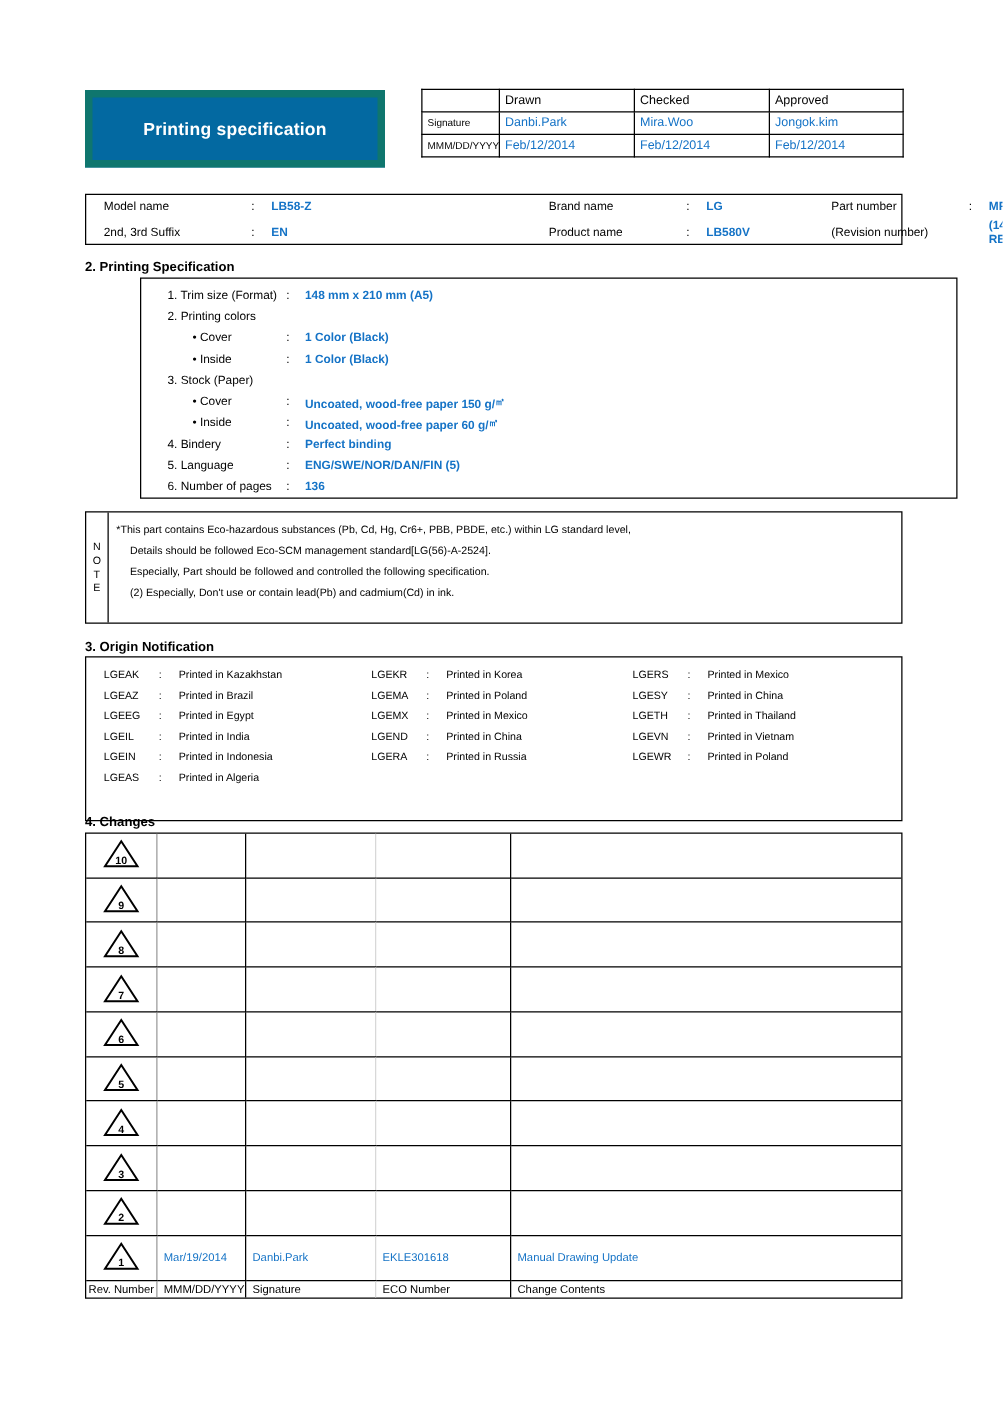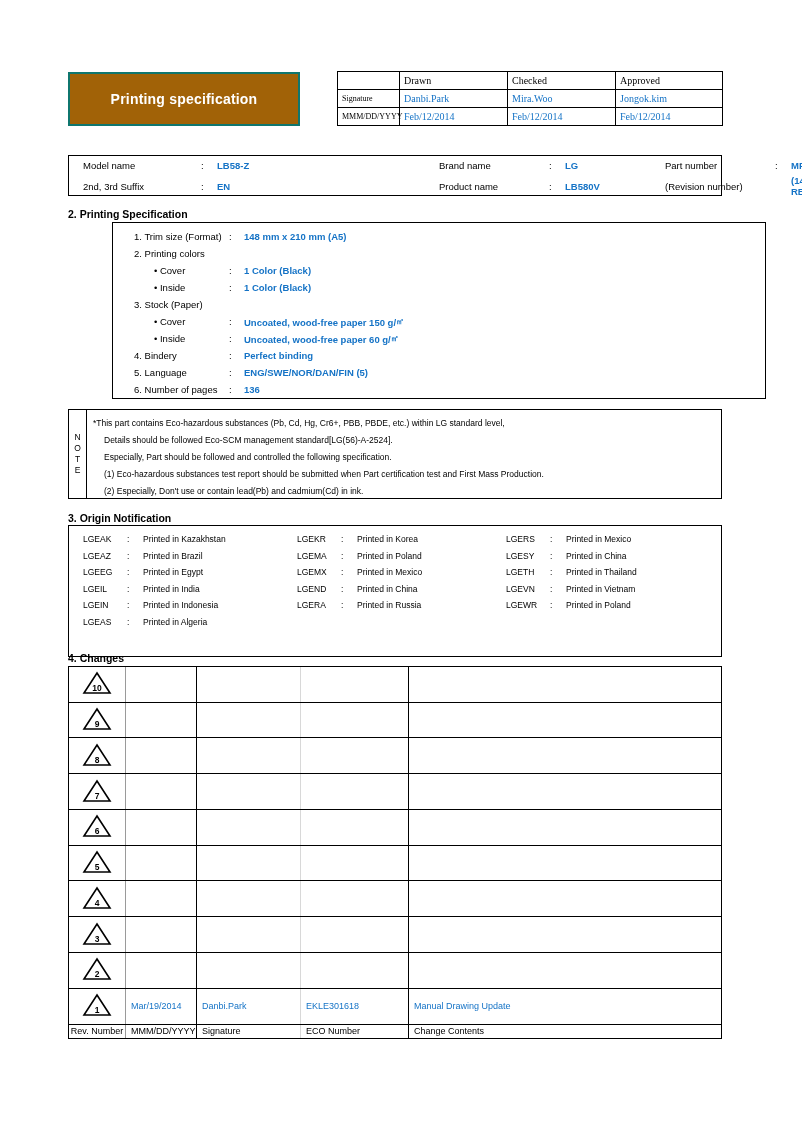--- a/index.html
+++ b/index.html
@@ -21,40 +21,39 @@
     width: 802px;
     height: 1133px;
     overflow: hidden;
   }
 
   
   .title-box {
     position: absolute;
     left: 68px; top: 72px;
     width: 228px; height: 50px;
-    background: #a16207;
-    border: 2px solid #0f766e;
+    background: #0369a1;
+    border: 6px solid #0f766e;
     display: flex;
     align-items: center;
     justify-content: center;
   }
   .title-box .t {
     color: #ffffff;
     font-size: 14px;
     font-weight: bold;
     letter-spacing: .2px;
   }
 
   .sign-table {
     position: absolute;
     left: 337px; top: 71px;
     width: 385px;
     border-collapse: collapse;
     table-layout: fixed;
-    font-family: Liberation Serif, serif;
   }
   .sign-table td {
     border: 1px solid #000;
     height: 17px;
     padding: 0 0 0 4px;
     font-size: 9.5px;
     vertical-align: middle;
     line-height: 11px;
   }
   .sign-table td.lbl { font-size: 8px; width: 62px; }
@@ -319,21 +318,20 @@
     <div class="note-letter-col">
       <span>N</span>
       <span>O</span>
       <span>T</span>
       <span>E</span>
     </div>
     <div class="note-body">
       <div>*This part contains Eco-hazardous substances (Pb, Cd, Hg, Cr6+, PBB, PBDE, etc.) within LG standard level,</div>
       <div class="i">Details should be followed Eco-SCM management standard[LG(56)-A-2524].</div>
       <div class="i">Especially, Part should be followed and controlled the following specification.</div>
-      <div class="i">(1) Eco-hazardous substances test report should be submitted when Part certification test and First Mass Production.</div>
       <div class="i">(2) Especially, Don't use or contain lead(Pb) and cadmium(Cd) in ink.</div>
     </div>
   </div>
 
   <div class="sec-h" style="top:512px">3. Origin Notification</div>
 
   <div class="block" id="origin-block">
     <div class="origin-grid">
 
       <div class="o-col a">

